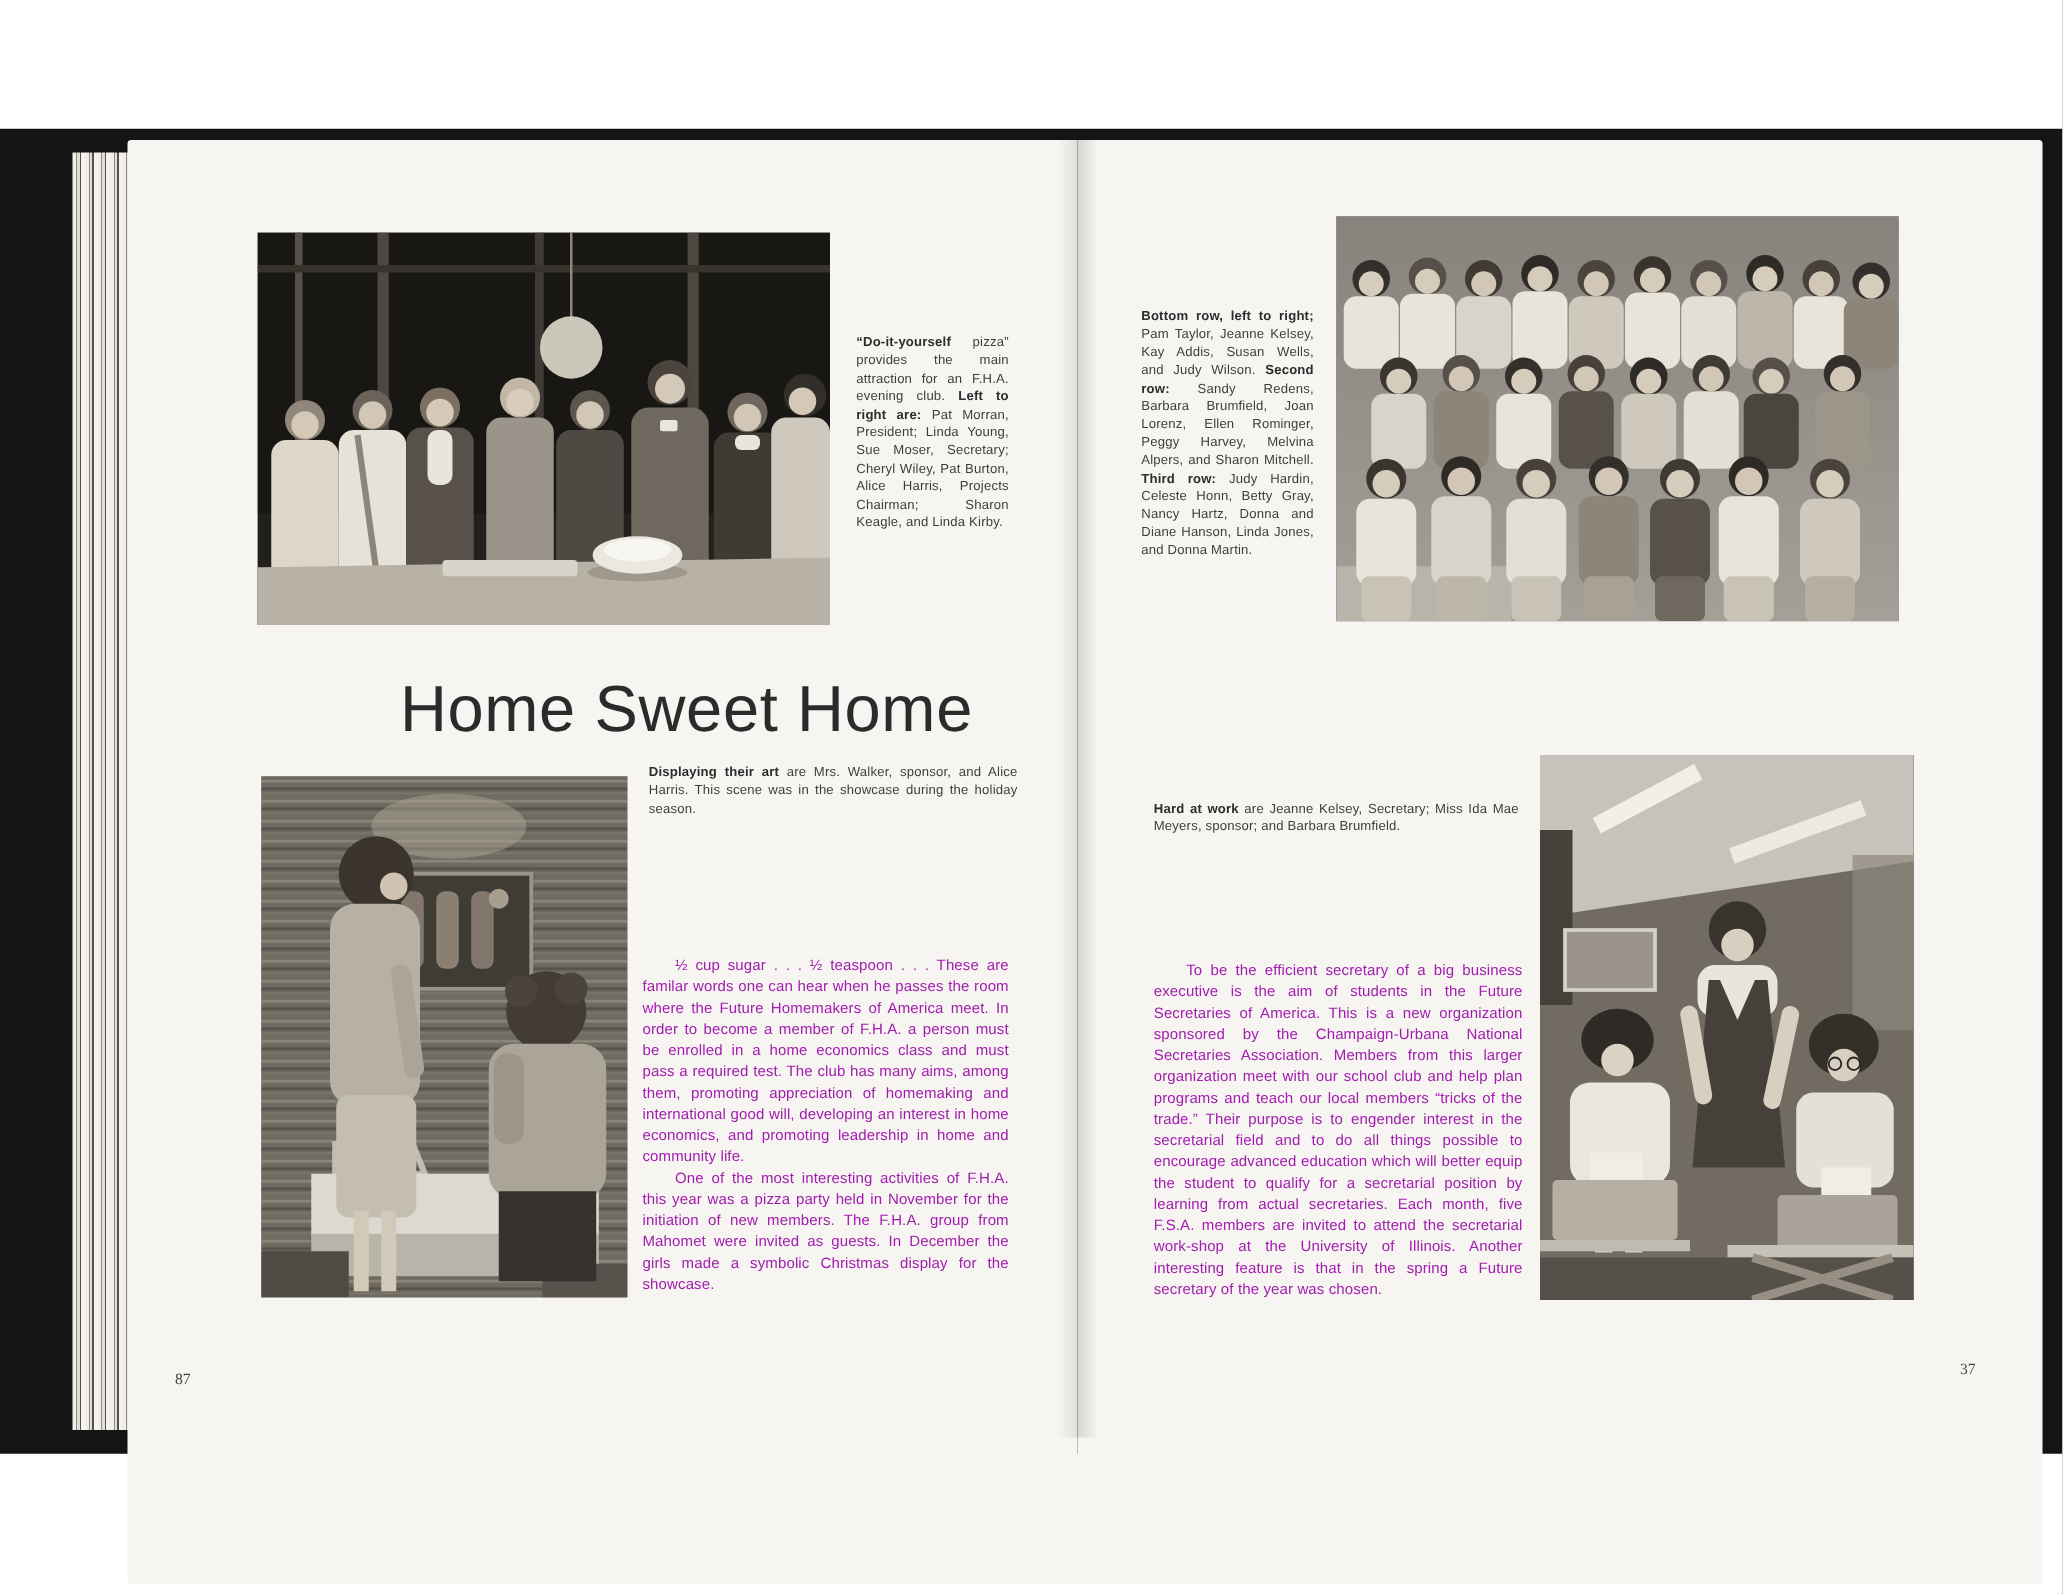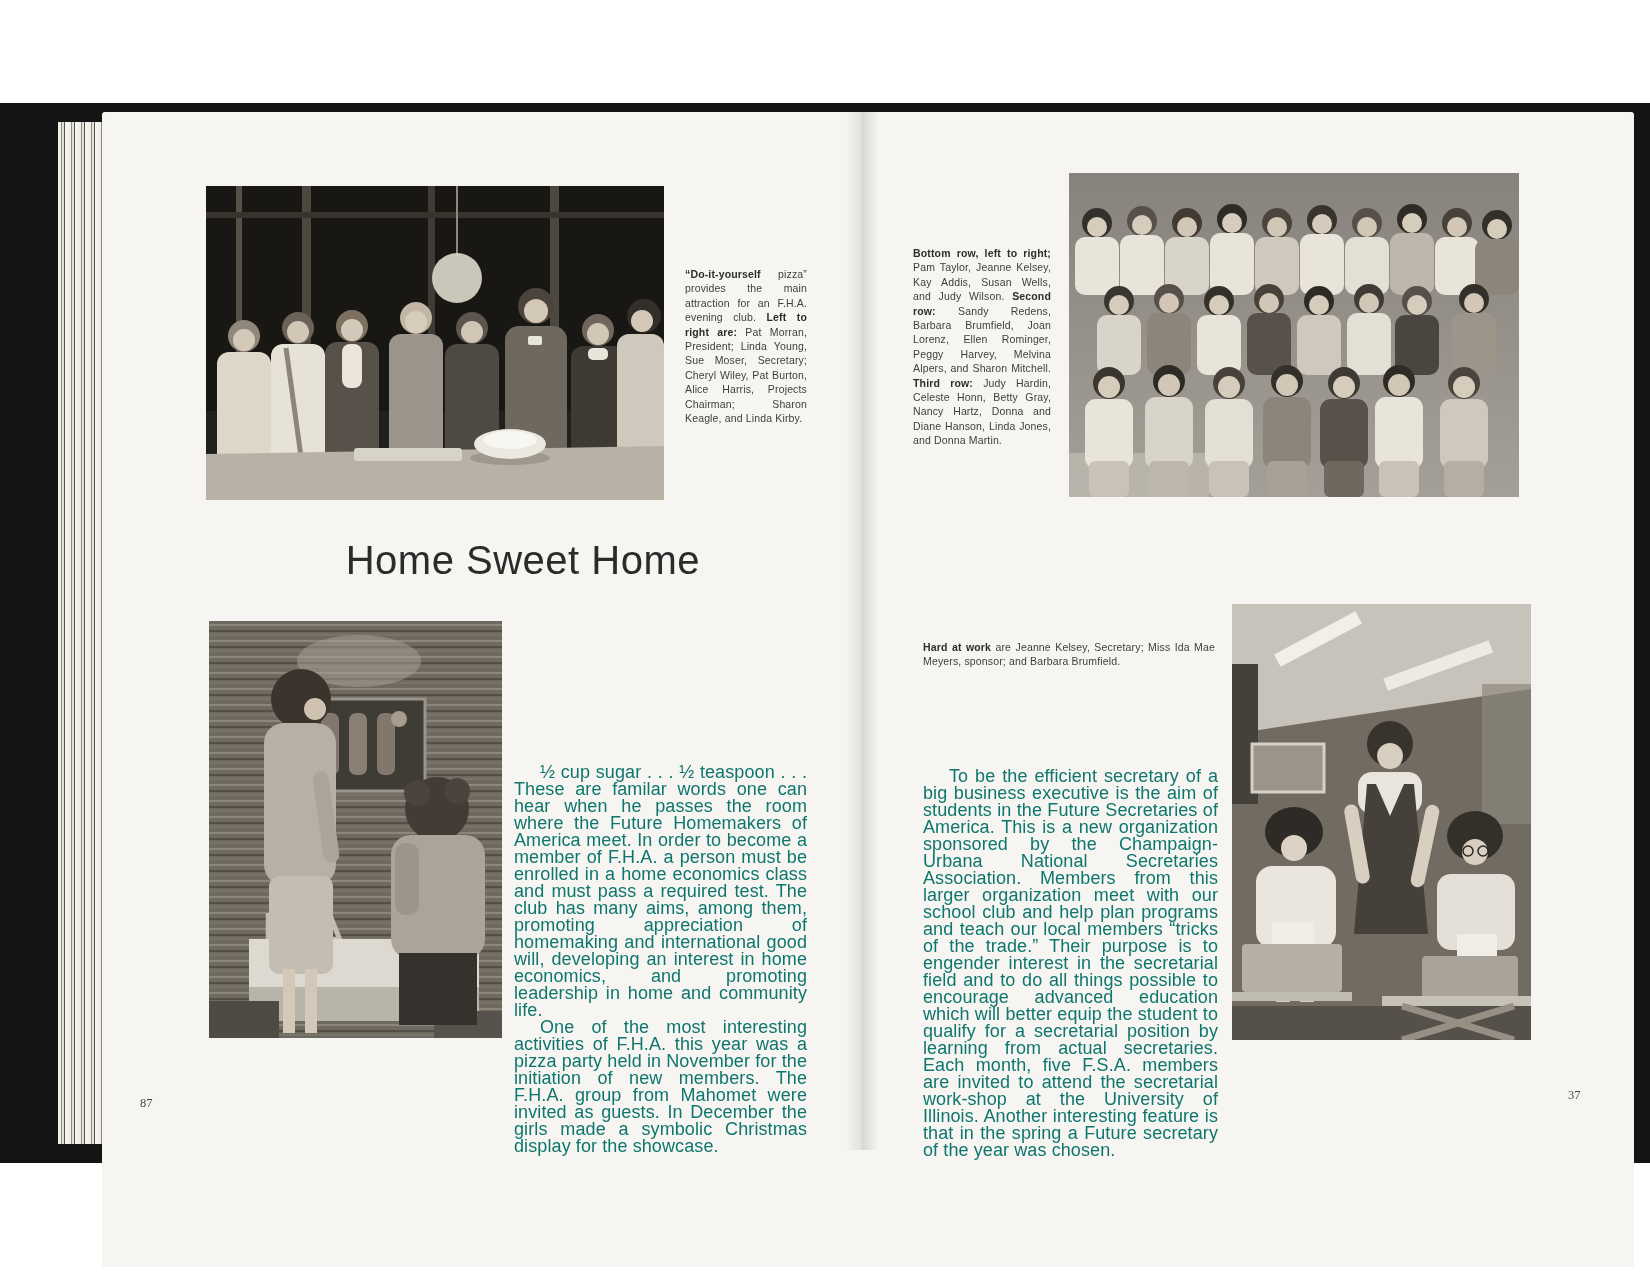--- a/index.html
+++ b/index.html
@@ -12,23 +12,23 @@
   .page { position:absolute; top:112px; height:1155px; background:#f6f5f1; }
   .page.left  { left:102px; width:760px; border-radius:3px 0 0 3px; }
   .page.right { left:862px; width:772px; border-radius:0 3px 3px 0; }
   .gutter { position:absolute; left:846px; top:112px; width:32px; height:1038px;
             background:linear-gradient(90deg,rgba(0,0,0,0) 0%,rgba(60,55,48,.10) 45%,rgba(60,55,48,.16) 52%,rgba(0,0,0,0) 100%); }
   .photo { position:absolute; overflow:hidden; background:#777; }
   .photo svg { display:block; width:100%; height:100%; }
   .cap { position:absolute; font-size:10.5px; line-height:14.4px; color:#3e3e3e; letter-spacing:.15px; }
   .cap b { font-weight:bold; color:#2d2d2d; }
   .just { text-align:justify; }
-  .title { position:absolute; text-align:right; font-size:40px; letter-spacing:.5px;
+  .title { position:absolute; text-align:left; font-size:52px; letter-spacing:.5px;
            color:#2b2b2b; font-weight:500; white-space:nowrap; }
-  .body-col { position:absolute; font-size:18px; line-height:17px; color:#0f766e;
+  .body-col { position:absolute; font-size:12px; line-height:17px; color:#a21caf;
               text-align:justify; letter-spacing:.1px; }
   .body-col p { text-indent:26px; margin:0; }
   .pagenum { position:absolute; font-size:12.5px; color:#474747; font-family:"Liberation Serif", serif; }
 </style>
 </head>
 <body>
 
 <div class="scene">
 
   <div class="backdrop"></div>
@@ -87,20 +87,23 @@
         <ellipse cx="304" cy="254" rx="27" ry="9" fill="#f7f6f1"></ellipse>
       </svg>
     </div>
 
     <p class="cap just" style="left:583px;top:155px;width:122px">
       <b>“Do-it-yourself</b><span> pizza” provides the main attraction for an F.H.A. evening club. </span><b>Left to right are:</b><span> Pat Morran, President; Linda Young, Sue Moser, Secretary; Cheryl Wiley, Pat Burton, Alice Harris, Projects Chairman; Sharon Keagle, and Linda Kirby.</span>
     </p>
 
     <div class="title" style="left:218px;top:426px;width:380px">Home Sweet Home</div>
 
+    <p class="cap just" style="left:417px;top:499px;width:295px">
+      <b>Displaying their art</b><span> are Mrs. Walker, sponsor, and Alice Harris. This scene was in the showcase during the holiday season.</span>
+    </p>
 
     <div class="photo" style="left:107px;top:509px;width:293px;height:417px" aria-label="holiday-showcase-display-photo">
       <svg viewBox="0 0 293 417" preserveAspectRatio="none">
         <defs>
           <pattern id="foil1" width="10" height="16" patternUnits="userSpaceOnUse">
             <rect width="10" height="16" fill="#6e6961"></rect>
             <rect y="3" width="10" height="2" fill="#8d8779"></rect>
             <rect y="9" width="10" height="2" fill="#544f47"></rect>
             <rect y="13" width="10" height="1.5" fill="#7d7769"></rect>
           </pattern>

